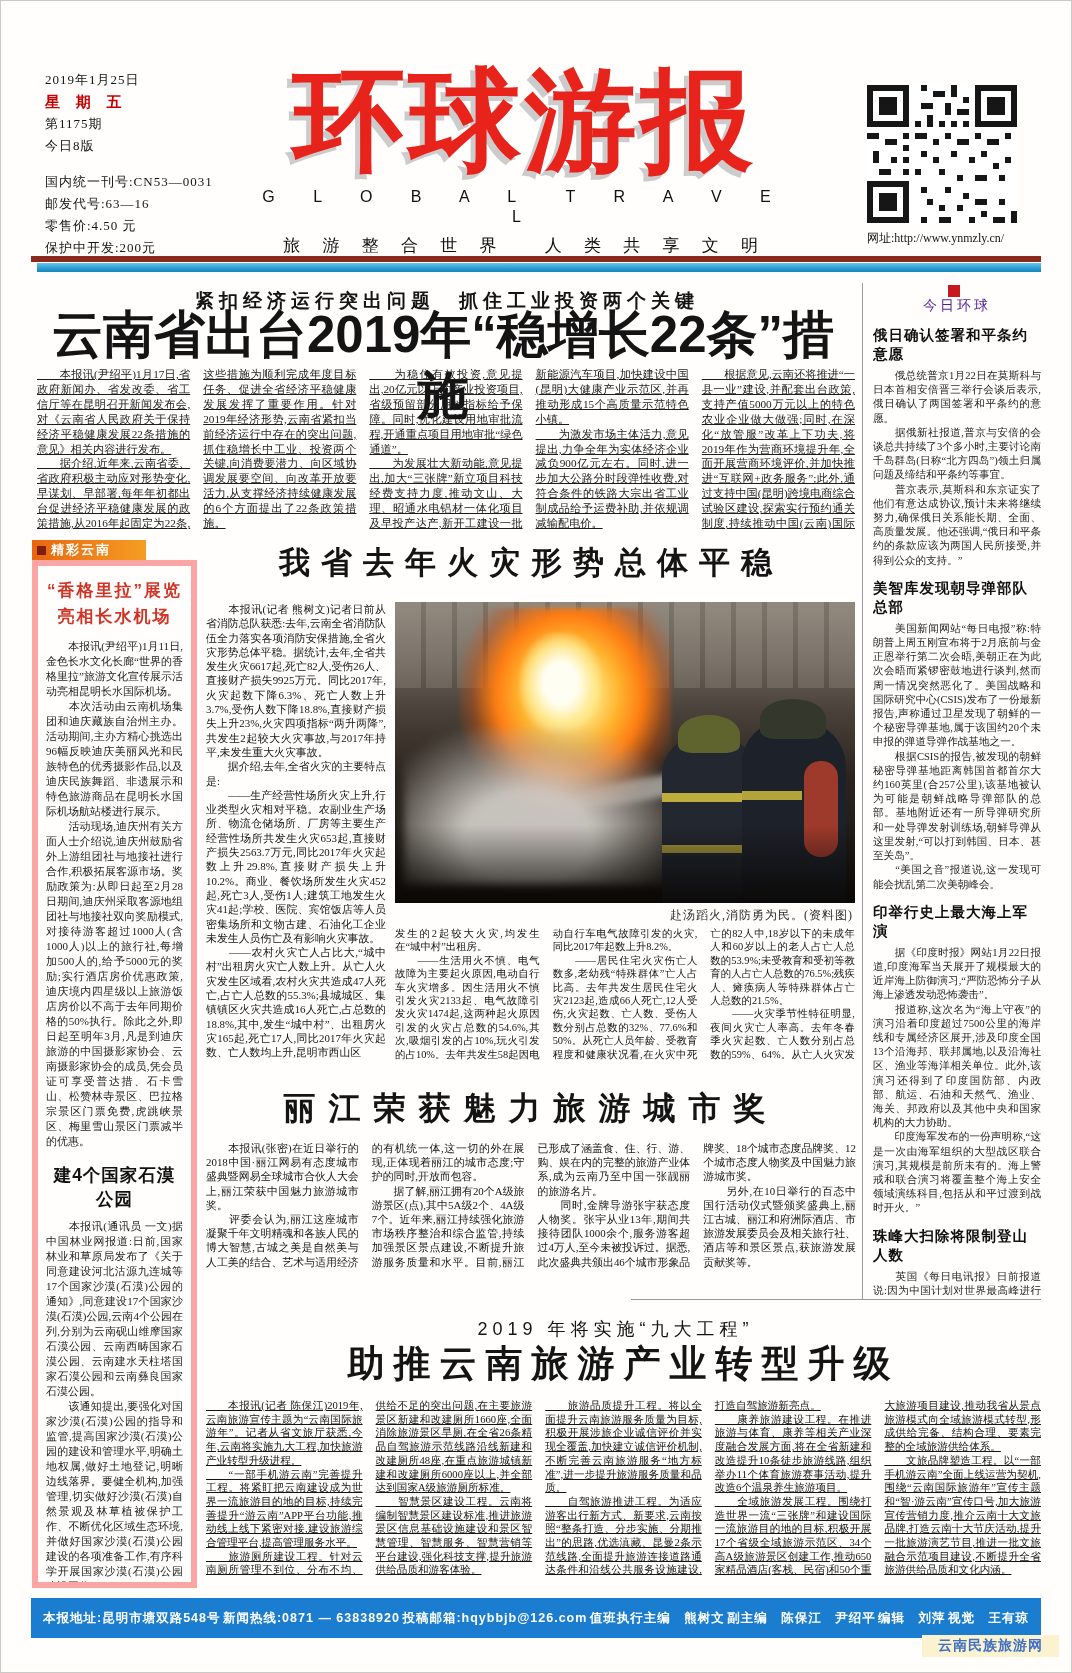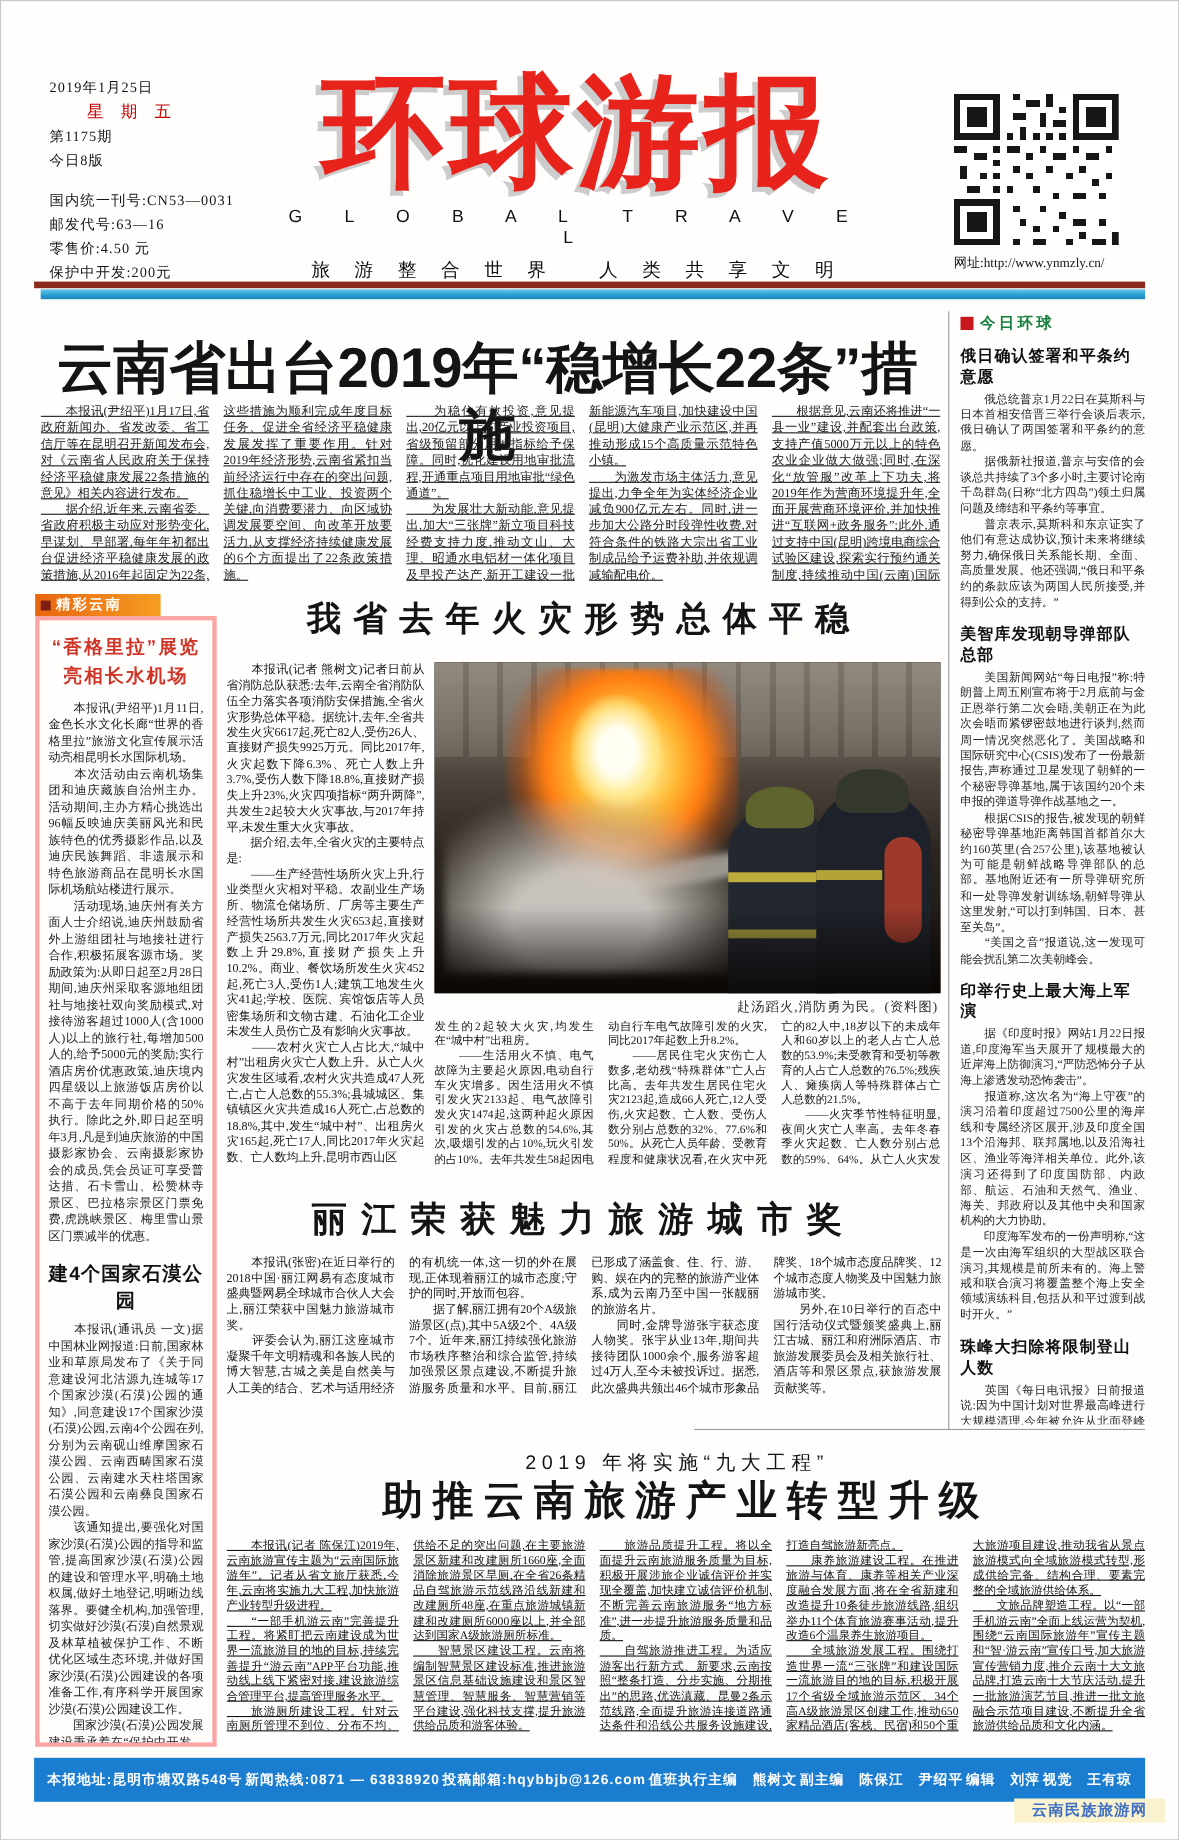--- a/index.html
+++ b/index.html
@@ -5,52 +5,52 @@
   html,body{margin:0;padding:0;background:#e9e9e9;}
   #page{position:relative;width:1070px;height:1671px;margin:0 auto;background:#fffefd;
         border:1px solid #c9c9c9;font-family:"Liberation Serif",serif;color:#141414;overflow:hidden;}
   .abs{position:absolute;}
   .sans{font-family:"Liberation Sans",sans-serif;}
   .just{text-align:justify;text-justify:inter-character;}
   .prewrap{white-space:pre-line;}
   .bodytxt{font-size:11.2px;line-height:14.9px;color:#1c1c1c;overflow:hidden;}
   
   .mast-line{font-size:13px;line-height:22px;letter-spacing:1px;}
-  .weekday{color:#c40000;font-weight:normal;font-size:15px;letter-spacing:6px;margin-left:34px;}
+  .weekday{color:#c40000;font-weight:bold;font-size:15px;letter-spacing:6px;}
   .paper-title{font-size:112px;line-height:124px;font-weight:900;color:#e8231c;letter-spacing:4px;
                text-shadow:-5px 5px 0 rgba(130,130,130,.40);white-space:nowrap;}
   .title-en{font-size:16px;letter-spacing:17px;color:#101010;margin-top:4px;}
   .slogan{font-size:17px;letter-spacing:9px;color:#101010;margin-top:8px;}
   .qr-caption{font-size:12px;margin-top:3px;letter-spacing:0;}
   .rule-red{background:#8a2a1c;}
   .rule-blue{background:linear-gradient(180deg,#64c6ea 0%,#2196cd 70%,#1b85b8 100%);}
   
   .kicker{font-size:19px;font-weight:bold;letter-spacing:5px;text-align:center;}
   .headline1{font-size:51px;font-weight:900;text-align:center;letter-spacing:0px;line-height:1.2;}
   .headline2{font-size:31px;font-weight:900;text-align:center;letter-spacing:11px;white-space:nowrap;}
   .headline3{font-size:37px;font-weight:900;text-align:center;letter-spacing:9px;white-space:nowrap;}
   .cols5{column-count:5;column-gap:13px;text-decoration:underline;}
   .cols4{column-count:4;column-gap:13px;}
   .cols3{column-count:3;column-gap:13px;}
   
   .side-tag{width:114px;height:20px;background:linear-gradient(90deg,#e9650f,#f59d23);
             color:#fff;font-weight:bold;font-size:13px;line-height:20px;letter-spacing:2px;
             display:flex;align-items:center;padding-left:5px;box-sizing:border-box;}
   .side-tag .sq{width:9px;height:9px;background:#7d1f12;margin-right:5px;}
-  .side-box{border:4px solid #fca5a5;box-sizing:border-box;padding:10px 8px;overflow:hidden;background:#fffefd;}
+  .side-box{border:6px solid #fca5a5;box-sizing:border-box;padding:10px 8px;overflow:hidden;background:#fffefd;}
   .side-title-red{color:#d03426;font-size:17px;font-weight:bold;text-align:center;line-height:1.55;
                   letter-spacing:2px;margin:2px 0 8px;}
   .side-title-blk{color:#111;font-size:17.5px;font-weight:bold;text-align:center;letter-spacing:1px;margin:14px 0 8px;}
   .side-body{font-size:11px;line-height:15px;color:#1c1c1c;}
   
   .photo{overflow:hidden;background:#1c1813;}
   .ph{position:absolute;}
   .caption{font-size:12px;color:#2b2b2b;text-align:right;letter-spacing:1px;}
   
-  .w-tag{display:flex;align-items:center;color:#15803d;font-weight:bold;font-size:14px;letter-spacing:3px;}
+  .w-tag{display:flex;align-items:center;color:#4c1d95;font-weight:normal;font-size:14px;letter-spacing:3px;flex-direction:column;}
   .w-tag .sq{width:12px;height:12px;background:#c8181d;margin-right:6px;}
   .w-title{font-size:14.5px;font-weight:bold;color:#101010;margin:11px 0 5px;letter-spacing:1px;}
   .w-body{font-size:10.6px;line-height:14.2px;color:#242424;}
   .vline{background:#9a9a9a;}
   .hline{background:#9a9a9a;}
   
   .footer{background:#1b7dd0;color:#fff;display:flex;align-items:center;justify-content:space-between;
           font-size:12.5px;font-weight:bold;letter-spacing:1px;padding:0 12px;box-sizing:border-box;}
   .watermark{color:#3f6fc4;background:#fbf3cf;font-size:14px;font-weight:bold;padding:2px 16px;letter-spacing:1px;}
 </style>
@@ -150,20 +150,21 @@
           <rect x="21" y="22" width="2" height="1"></rect>
           <rect x="24" y="21" width="1" height="2"></rect>
       </g>
     </svg>
     <div class="qr-caption">网址:http://www.ynmzly.cn/</div>
   </div>
 
   <div class="abs rule-red" style="left:30px;top:255px;width:1010px;height:6px;"></div>
   <div class="abs rule-blue" style="left:36px;top:262px;width:1004px;height:9px;"></div>
 
+  <div class="abs kicker sans" style="left:40px;top:287px;width:812px;">紧扣经济运行突出问题　抓住工业投资两个关键</div>
   <div class="abs headline1 sans" style="left:28px;top:303px;width:828px;">云南省出台2019年“稳增长22条”措施</div>
   <div class="abs bodytxt just prewrap cols5" style="left:36px;top:366px;width:818px;height:164px;">　　本报讯(尹绍平)1月17日,省政府新闻办、省发改委、省工信厅等在昆明召开新闻发布会,对《云南省人民政府关于保持经济平稳健康发展22条措施的意见》相关内容进行发布。
 　　据介绍,近年来,云南省委、省政府积极主动应对形势变化,早谋划、早部署,每年年初都出台促进经济平稳健康发展的政策措施,从2016年起固定为22条,这些措施为顺利完成年度目标任务、促进全省经济平稳健康发展发挥了重要作用。针对2019年经济形势,云南省紧扣当前经济运行中存在的突出问题,抓住稳增长中工业、投资两个关键,向消费要潜力、向区域协调发展要空间、向改革开放要活力,从支撑经济持续健康发展的6个方面提出了22条政策措施。
 　　为稳住有效投资,意见提出,20亿元以上的产业投资项目,省级预留部分用地指标给予保障。同时,优化建设用地审批流程,开通重点项目用地审批“绿色通道”。
 　　为发展壮大新动能,意见提出,加大“三张牌”新立项目科技经费支持力度,推动文山、大理、昭通水电铝材一体化项目及早投产达产,新开工建设一批新能源汽车项目,加快建设中国(昆明)大健康产业示范区,并再推动形成15个高质量示范特色小镇。
 　　为激发市场主体活力,意见提出,力争全年为实体经济企业减负900亿元左右。同时,进一步加大公路分时段弹性收费,对符合条件的铁路大宗出省工业制成品给予运费补助,并依规调减输配电价。
 　　根据意见,云南还将推进“一县一业”建设,并配套出台政策,支持产值5000万元以上的特色农业企业做大做强;同时,在深化“放管服”改革上下功夫,将2019年作为营商环境提升年,全面开展营商环境评价,并加快推进“互联网+政务服务”;此外,通过支持中国(昆明)跨境电商综合试验区建设,探索实行预约通关制度,持续推动中国(云南)国际贸易“单一窗口”建设,创新发展边民互市贸易等一系列举措,进一步扩大开放,实现稳外贸、稳外资。</div>
 
   <div class="abs side-tag sans" style="left:31px;top:539px;">
     <span class="sq"></span>

